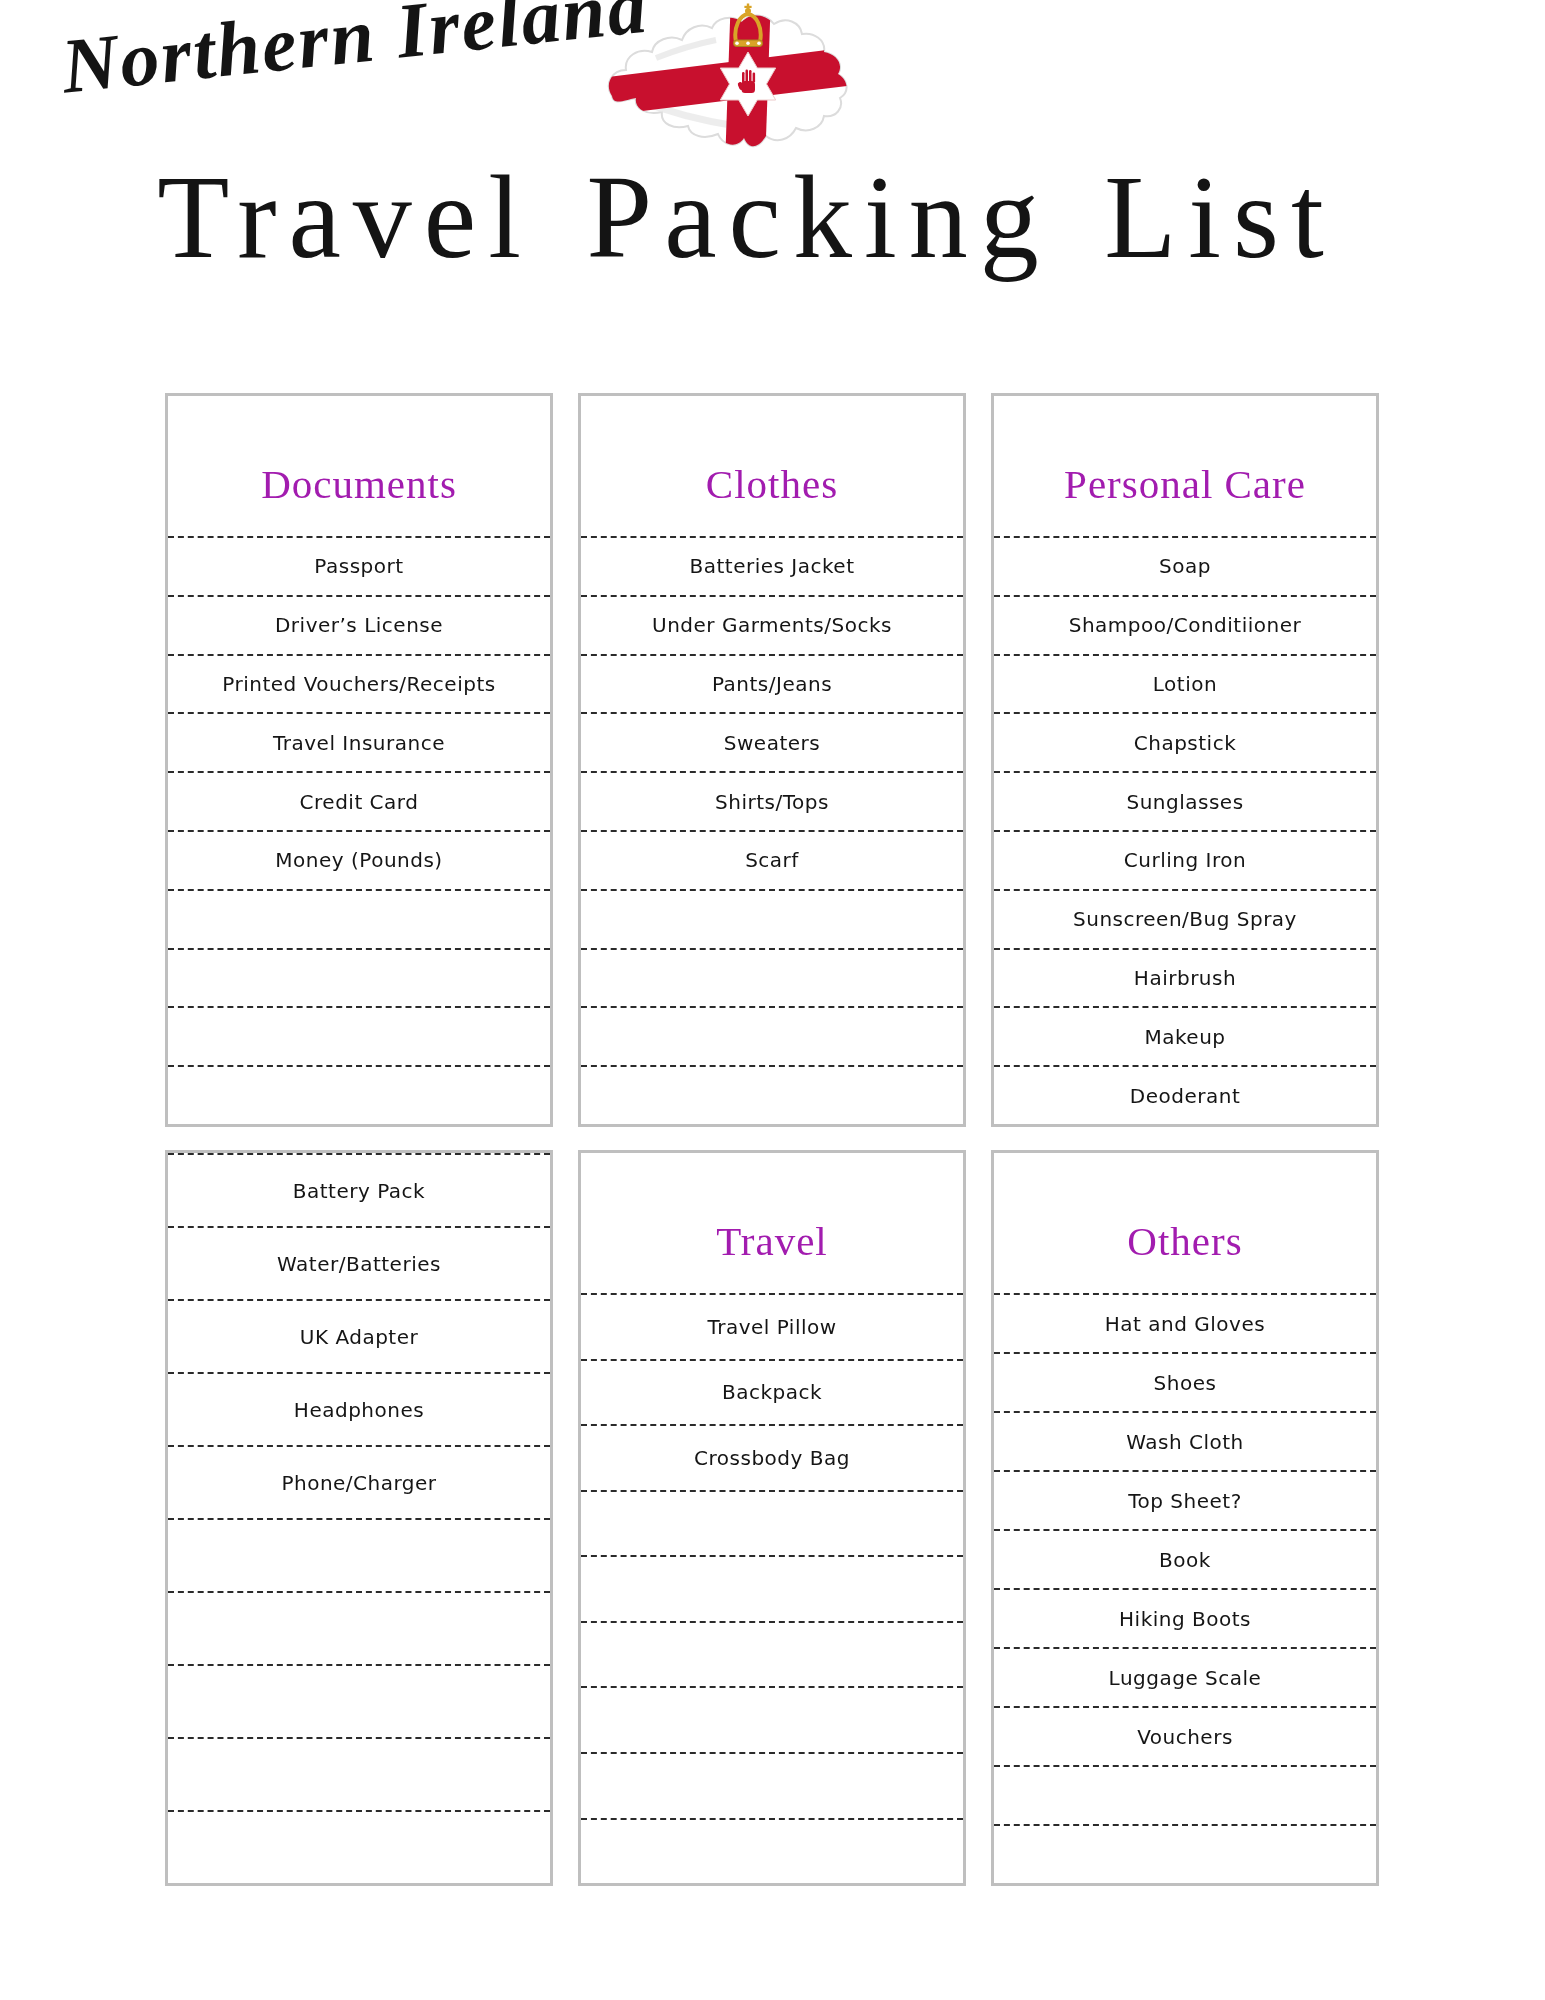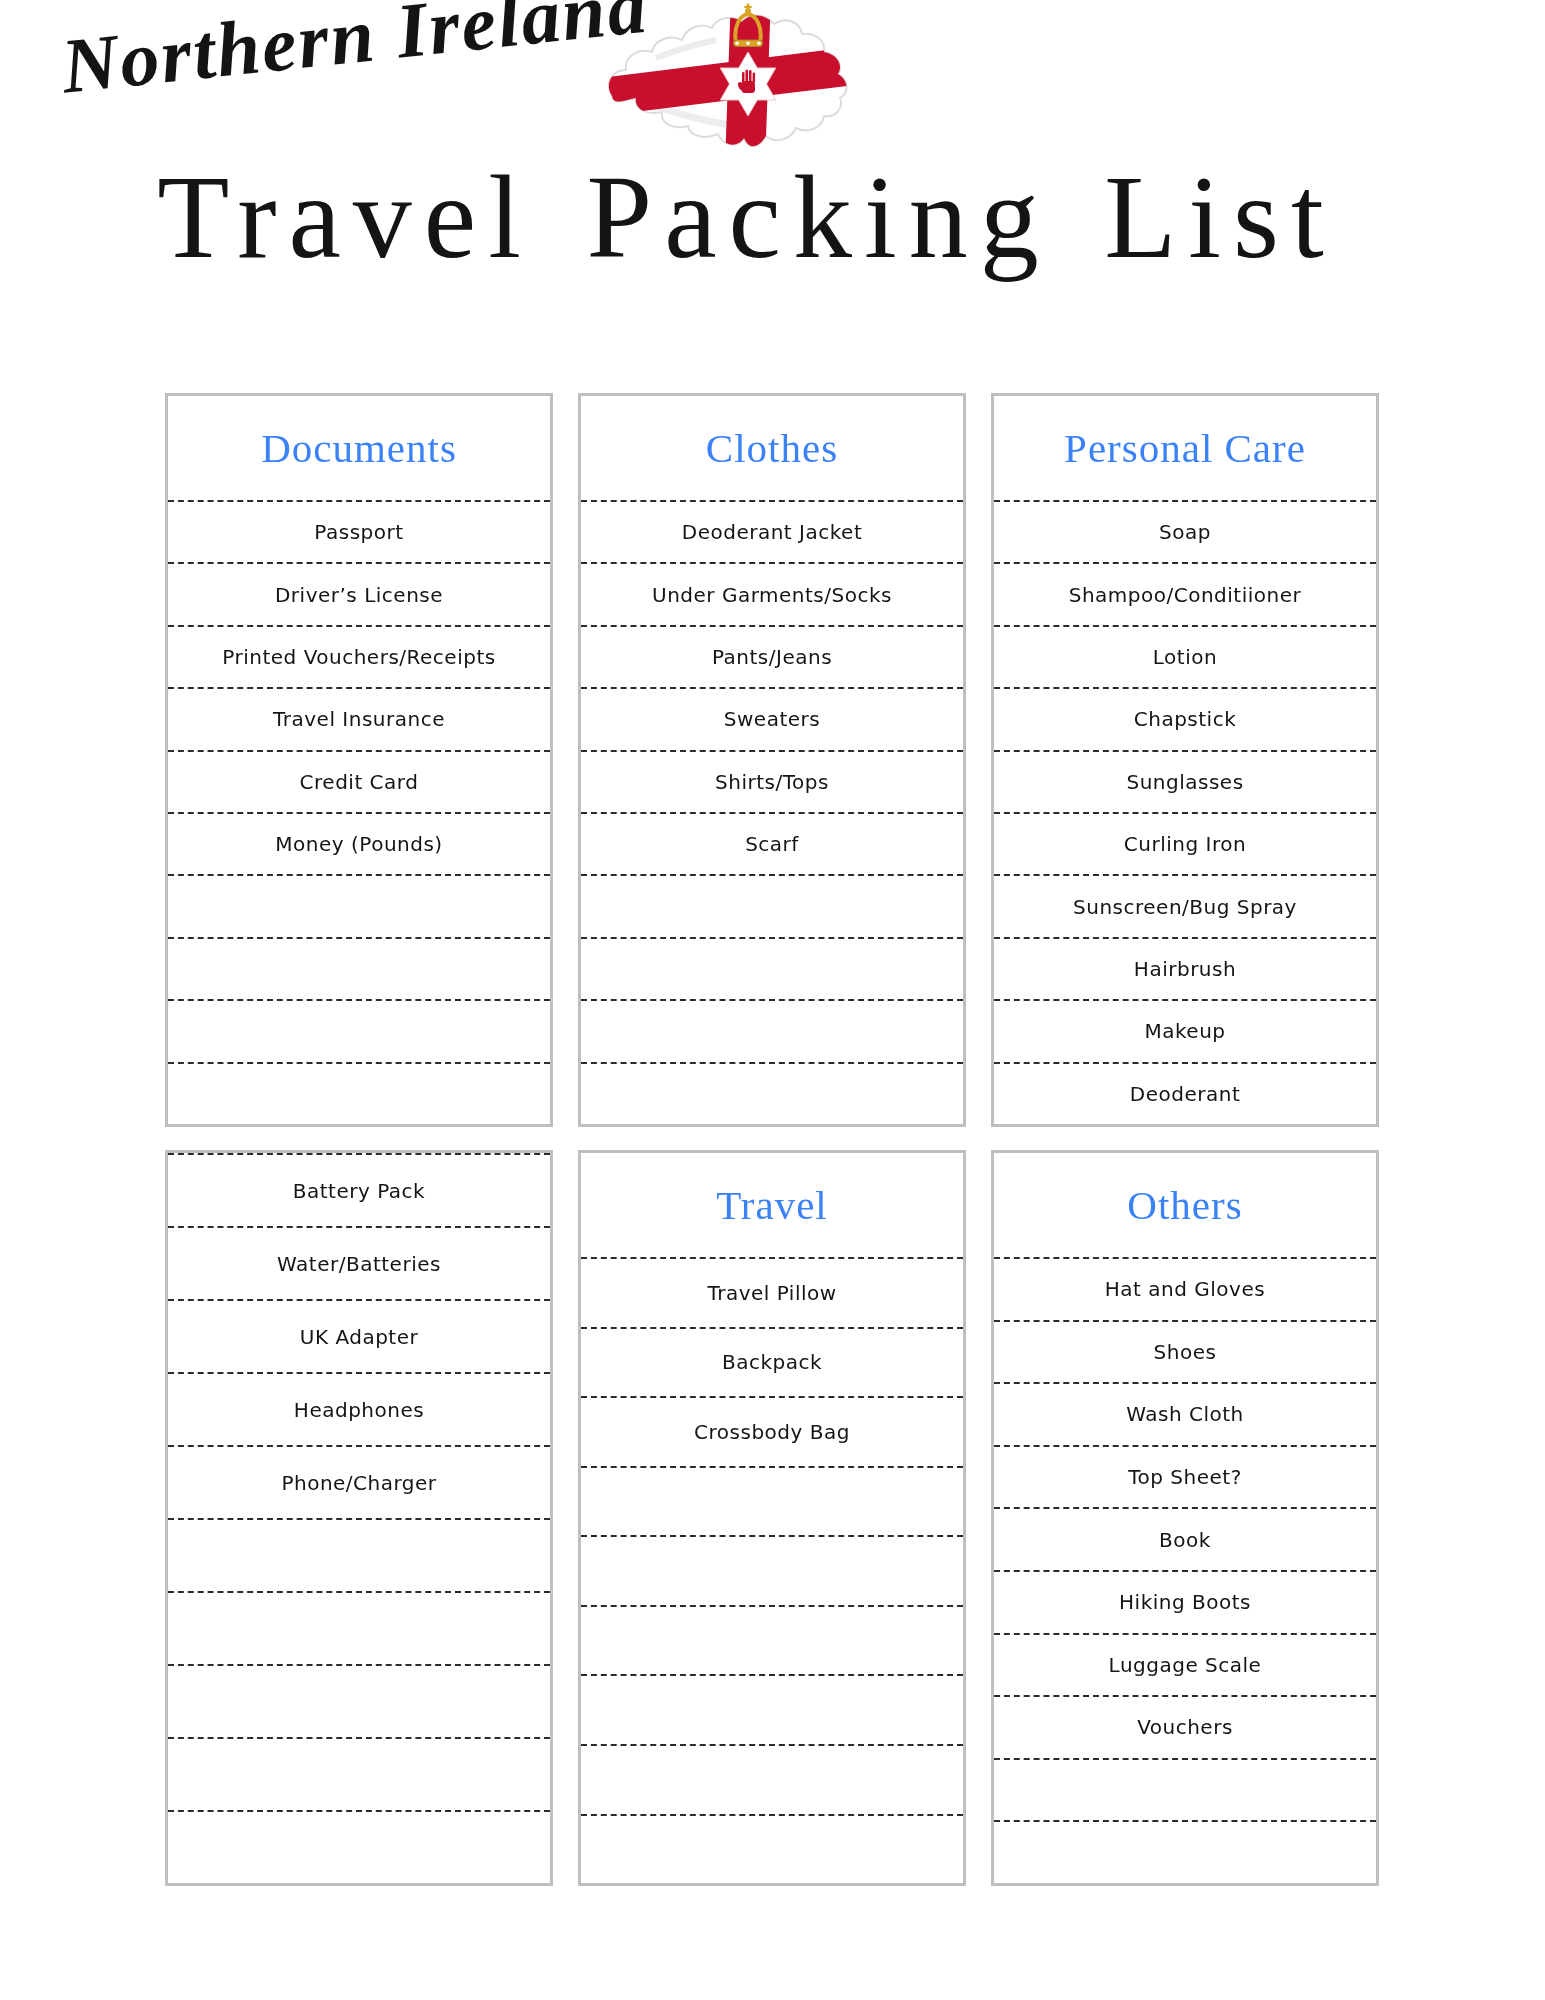--- a/index.html
+++ b/index.html
@@ -29,21 +29,22 @@
     grid-template-rows:734px 736px; column-gap:25px; row-gap:23px;
   }
   .box {
     box-sizing:border-box; background:#fff;
     border:3px solid var(--border-color,#bfbfbf);
     display:flex; flex-direction:column;
   }
   .box-header {
     flex:0 0 104px; display:flex; align-items:center; justify-content:center;
     font-family:"Liberation Serif",serif; font-size:41px; letter-spacing:1px;
-    color:#3b82f6;
+    color:#a21caf;
+    margin-top:36px;
   }
   .row {
     flex:1 1 0; min-height:0;
     border-top:2px dashed var(--dash-color,#2b2b2b);
     display:flex; align-items:center; justify-content:center;
     font-size:20px; letter-spacing:0.5px; color:var(--text-color,#151515);
     white-space:nowrap; overflow:visible;
   }
 </style>
 </head>
@@ -116,21 +117,21 @@
         <div class="row">Travel Insurance</div>
         <div class="row">Credit Card</div>
         <div class="row">Money (Pounds)</div>
         <div class="row"></div>
         <div class="row"></div>
         <div class="row"></div>
         <div class="row"></div>
       </section>
       <section class="box">
         <div class="box-header">Clothes</div>
-        <div class="row">Deoderant Jacket</div>
+        <div class="row">Batteries Jacket</div>
         <div class="row">Under Garments/Socks</div>
         <div class="row">Pants/Jeans</div>
         <div class="row">Sweaters</div>
         <div class="row">Shirts/Tops</div>
         <div class="row">Scarf</div>
         <div class="row"></div>
         <div class="row"></div>
         <div class="row"></div>
         <div class="row"></div>
       </section>

